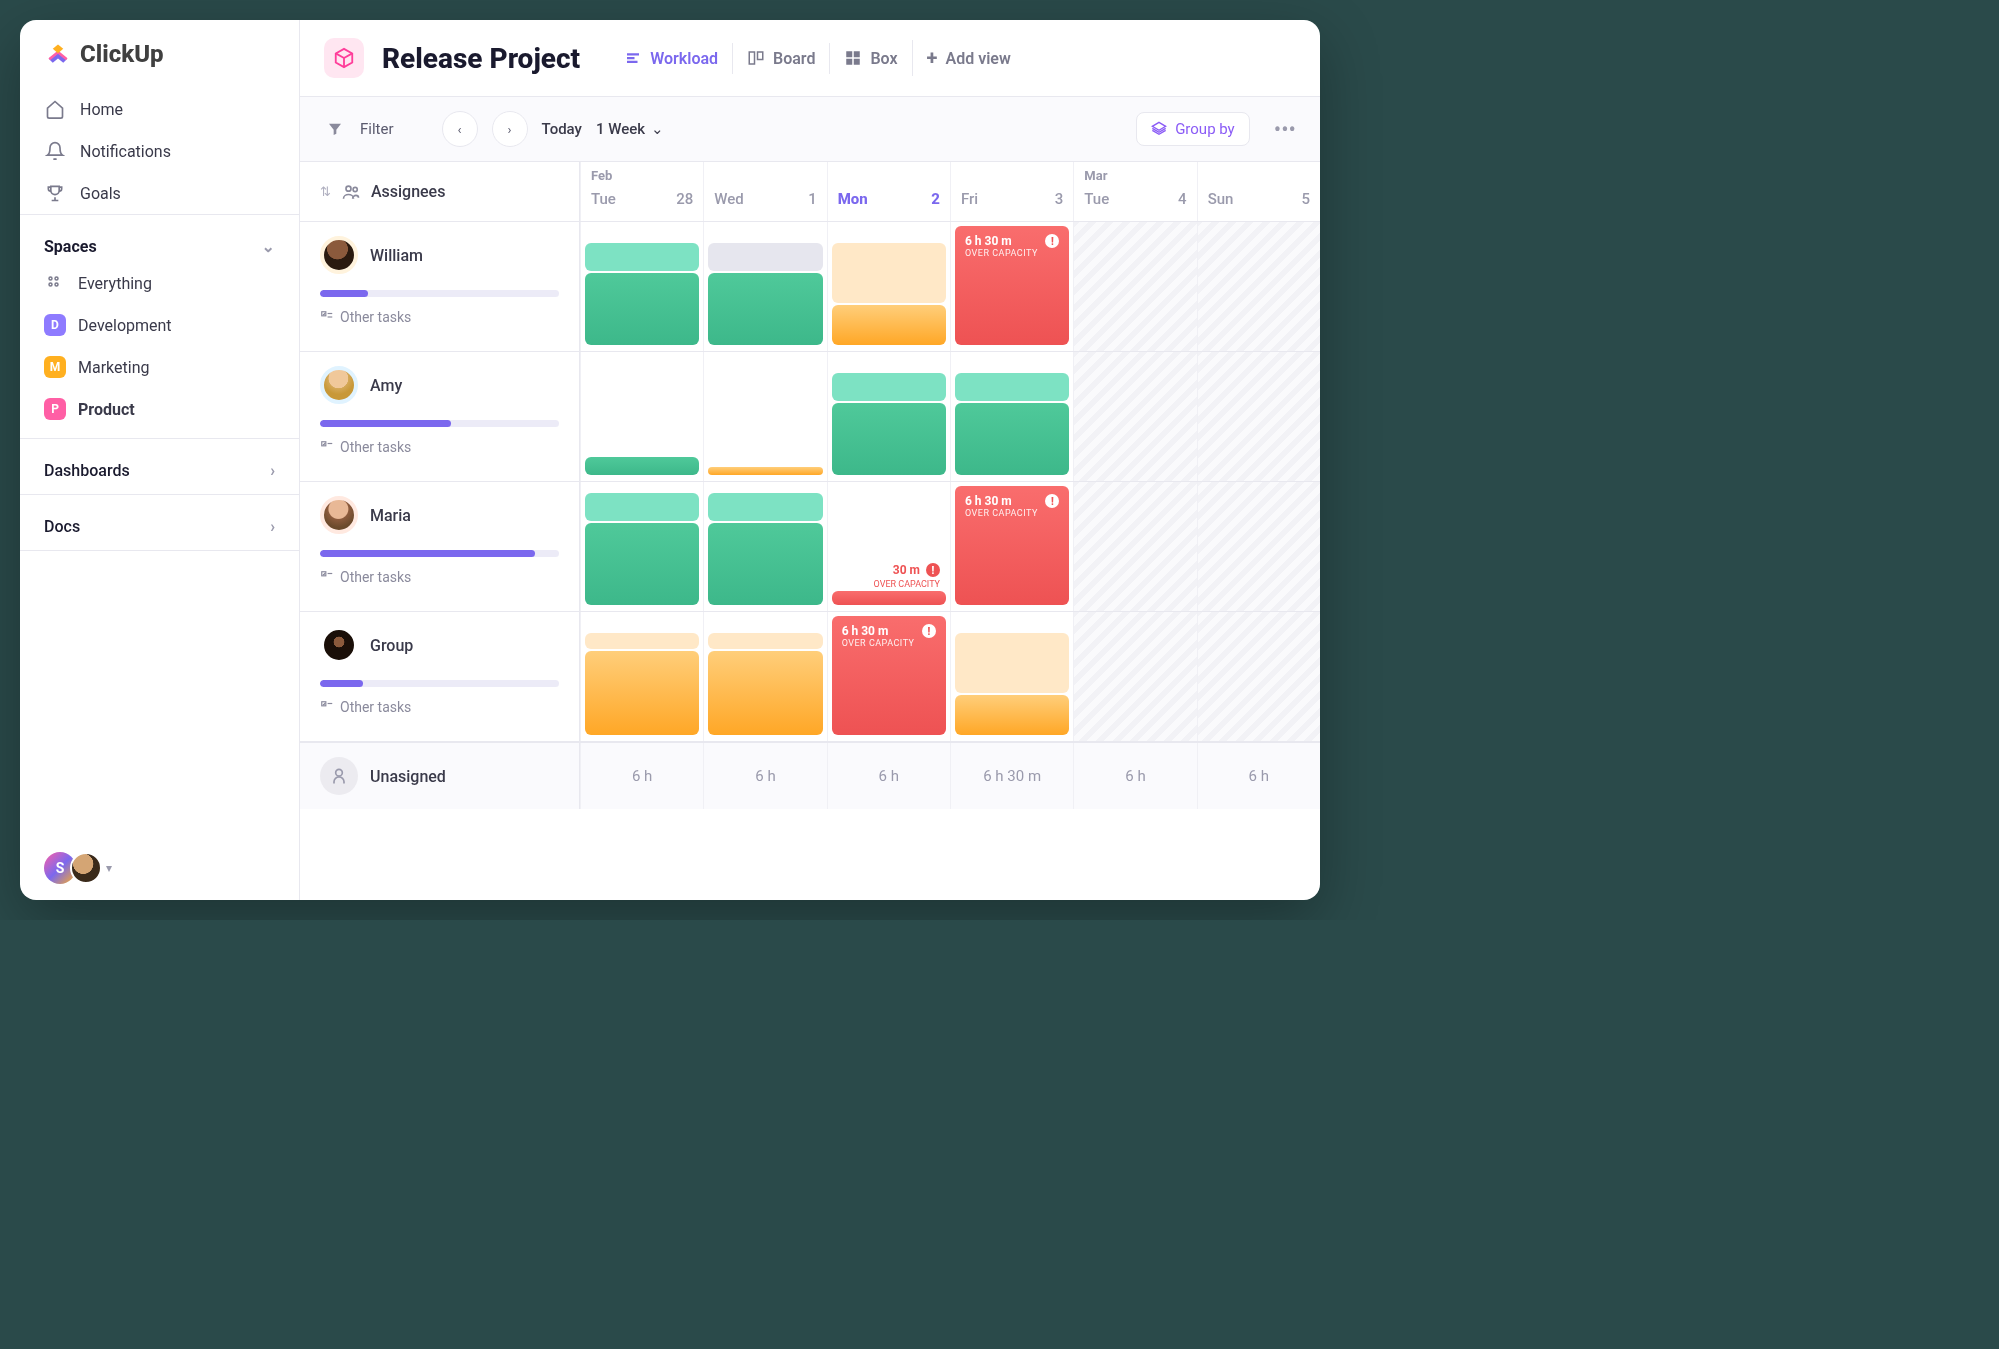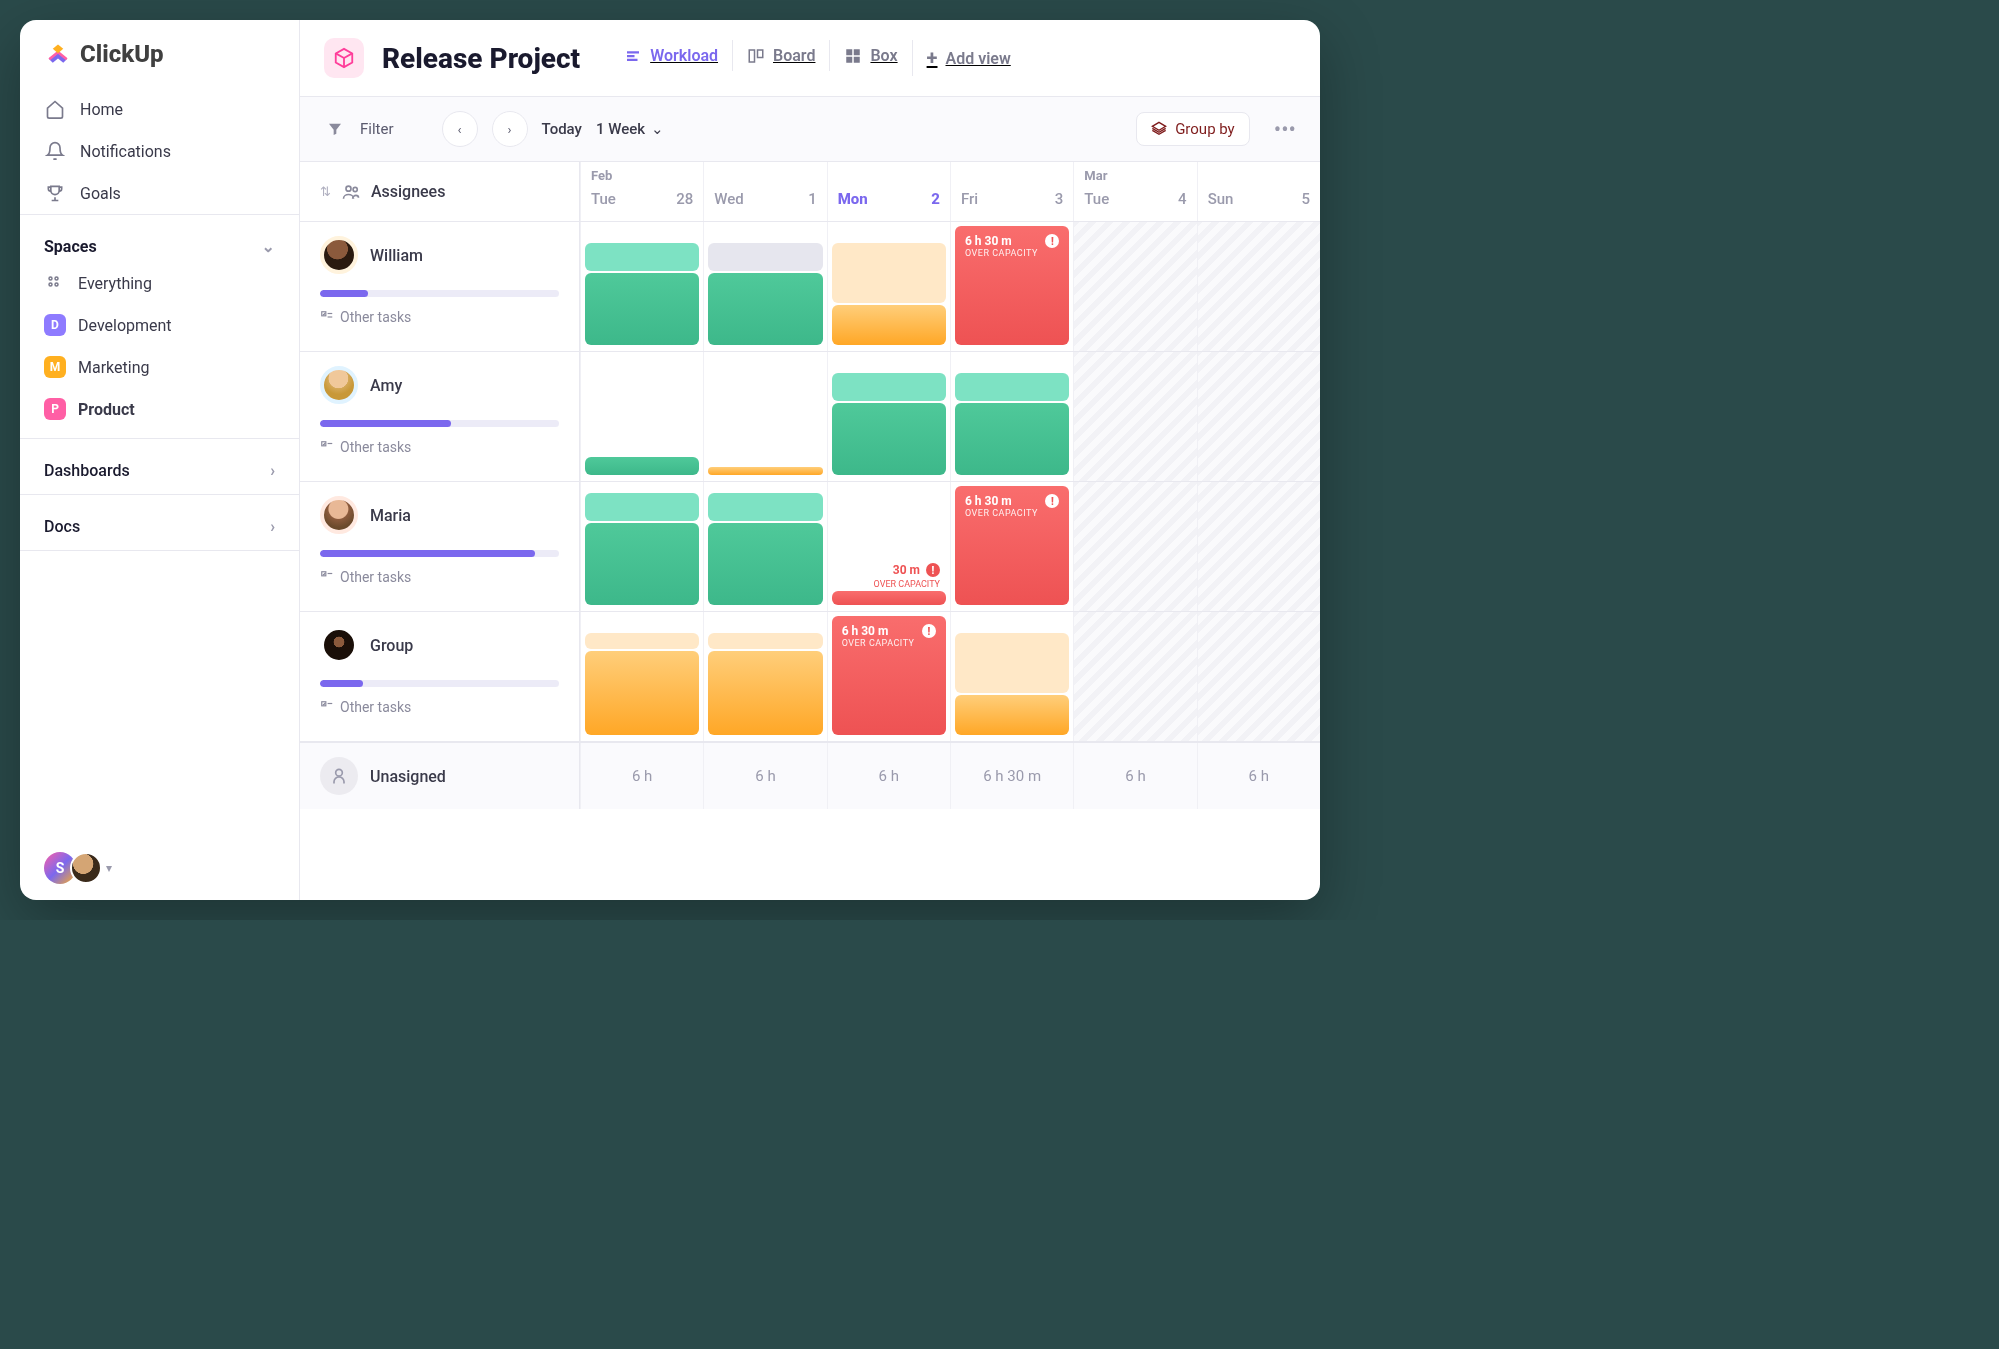--- a/index.html
+++ b/index.html
@@ -14,28 +14,28 @@
 .section-header { display:flex; align-items:center; justify-content:space-between; padding:6px 24px; font-size:16px; font-weight:700; color:#1a1a2e; cursor:pointer; }
 .space-item { display:flex; align-items:center; gap:12px; padding:10px 24px; font-size:16px; color:#3a3a4a; cursor:pointer; }
 .space-badge { width:22px; height:22px; border-radius:6px; display:inline-flex; align-items:center; justify-content:center; font-size:12px; font-weight:700; color:#fff; }
 .space-item.active { font-weight:700; }
 .account { margin-top:auto; display:flex; align-items:center; gap:4px; padding:16px 24px; }
 .avatar-sm { width:32px; height:32px; border-radius:50%; display:inline-block; }
 .main { flex:1; display:flex; flex-direction:column; overflow:hidden; }
 .header { display:flex; align-items:center; gap:18px; padding:18px 24px; border-bottom:1px solid #e8e8ef; }
 .proj-icon { width:40px; height:40px; border-radius:10px; background:#ffe6f1; display:flex; align-items:center; justify-content:center; color:#ff3d9a; }
 .proj-title { font-size:28px; font-weight:800; color:#1a1a2e; }
-.tabs { display:flex; align-items:flex-start; gap:0; margin-left:12px;text-decoration:underline; }
+.tabs { display:flex; align-items:center; gap:0; margin-left:12px; }
 .tab { display:flex; align-items:center; gap:8px; padding:6px 14px; font-size:16px; font-weight:600; color:#7a7a8c; cursor:pointer; border-left:1px solid #e8e8ef; }
 .tab:first-child { border-left:none; }
 .tab.active { color:#7b68ee; }
 .toolbar { display:flex; align-items:center; gap:14px; padding:14px 24px; border-bottom:1px solid #e8e8ef; background:#fafafd; }
 .btn-icon { width:36px; height:36px; border:1px solid #e8e8ef; border-radius:50%; background:#fff; display:inline-flex; align-items:center; justify-content:center; cursor:pointer; color:#5a5a6e; }
 .btn-text { font-size:15px; color:#5a5a6e; cursor:pointer; }
-.btn-outline { display:inline-flex; align-items:center; gap:8px; padding:7px 14px; border:1px solid #e8e8ef; border-radius:8px; background:#fff; font-size:15px; color:#7f1d1d; cursor:pointer; }
+.btn-outline { display:inline-flex; align-items:center; gap:8px; padding:7px 14px; border:1px solid #e8e8ef; border-radius:8px; background:#fff; font-size:15px; color:#8b5cf6; cursor:pointer; }
 .dots { margin-left:10px; color:#9a9aac; font-size:22px; cursor:pointer; }
 .spacer { flex:1; }
 .grid { display:flex; flex:1; overflow:auto; }
 .assignees-col { width:280px; border-right:1px solid #e8e8ef; }
 .col-head { height:60px; display:flex; align-items:center; gap:10px; padding:0 20px; font-size:16px; color:#3a3a4a; font-weight:500; border-bottom:1px solid #e8e8ef; }
 .sort-icon { color:#b0b0c0; font-size:13px; }
 .timeline { flex:1; }
 .date-head { height:60px; display:flex; border-bottom:1px solid #e8e8ef; }
 .date-cell { flex:1; padding:8px 10px 4px; border-left:1px solid #f0f0f5; position:relative; }
 .month-lbl { font-size:13px; font-weight:700; color:#9a9aac; position:absolute; top:6px; left:10px; }

